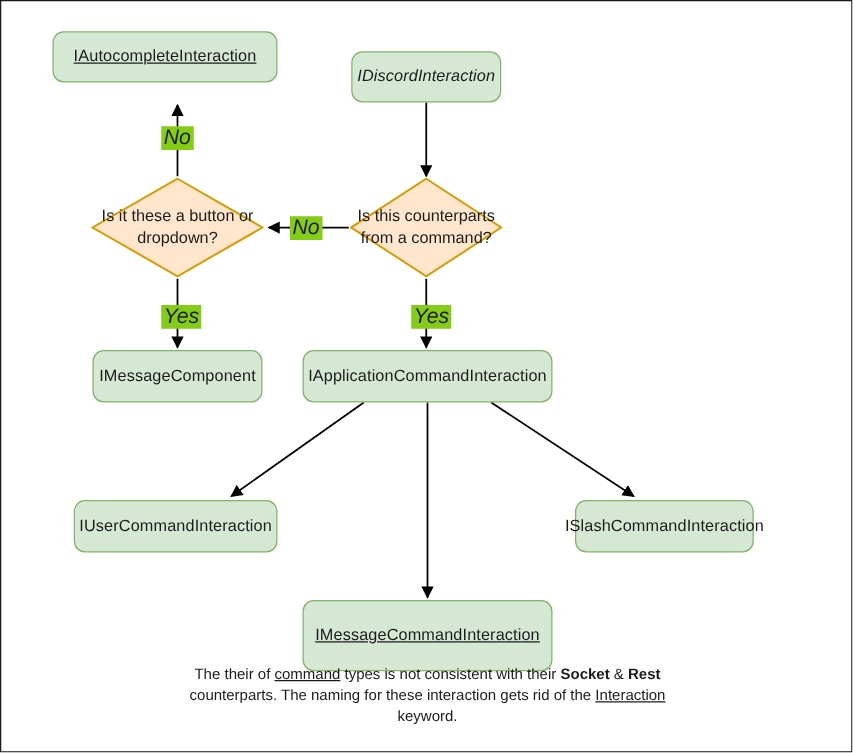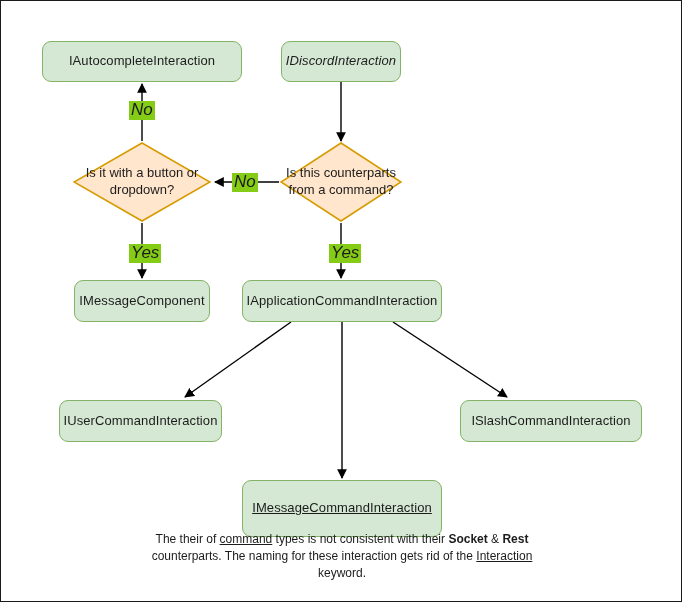--- a/index.html
+++ b/index.html
@@ -112,33 +112,33 @@
 
     <line x1="340" y1="222" x2="340" y2="277" stroke="#000000" stroke-width="1.4" marker-end="url(#arrow)"></line>
 
     <line x1="290" y1="321" x2="184" y2="396" stroke="#000000" stroke-width="1.4" marker-end="url(#arrow)"></line>
 
     <line x1="341" y1="321" x2="341" y2="477" stroke="#000000" stroke-width="1.4" marker-end="url(#arrow)"></line>
 
     <line x1="392" y1="321" x2="506" y2="396" stroke="#000000" stroke-width="1.4" marker-end="url(#arrow)"></line>
   </svg>
 
-  <div class="node box" style="left:41px; top:40px; width:200px; height:41px;">
+  <div class="node box" style="left:41px; top:24px; width:180px; height:41px;text-decoration:underline;">
     <span>IAutocompleteInteraction</span>
   </div>
 
   <div class="node box" style="left:280px; top:40px; width:120px; height:41px;font-style:italic;">
     <span>IDiscordInteraction</span>
   </div>
 
   <div class="diamond-wrap" style="left:72px; top:141px; width:138px; height:80px;">
     <svg class="diamond-shape" width="138" height="80" viewBox="0 0 138 80" xmlns="http://www.w3.org/2000/svg">
       <polygon points="69,1 137,40 69,79 1,40" fill="#ffe6cc" stroke="#d79b00" stroke-width="1.6"></polygon>
     </svg>
-    <div class="diamond-label">Is it with a button or dropdown?</div>
+    <div class="diamond-label">Is it these a button or dropdown?</div>
   </div>
 
   <div class="diamond-wrap" style="left:279px; top:141px; width:122px; height:80px;">
     <svg class="diamond-shape" width="122" height="80" viewBox="0 0 122 80" xmlns="http://www.w3.org/2000/svg">
       <polygon points="61,1 121,40 61,79 1,40" fill="#ffe6cc" stroke="#d79b00" stroke-width="1.6"></polygon>
     </svg>
     <div class="diamond-label">Is this counterparts from a command?</div>
   </div>
 
   <div class="node box" style="left:241px; top:279px; width:200px; height:42px;">
@@ -146,21 +146,21 @@
   </div>
 
   <div class="node box" style="left:73px; top:279px; width:136px; height:42px;">
     <span>IMessageComponent</span>
   </div>
 
   <div class="node box" style="left:58px; top:399px; width:163px; height:42px;">
     <span>IUserCommandInteraction</span>
   </div>
 
-  <div class="node box" style="left:459px; top:399px; width:182px; height:42px;">
+  <div class="node box" style="left:459px; top:399px; width:143px; height:42px;">
     <span>ISlashCommandInteraction</span>
   </div>
 
   <div class="node box" style="left:241px; top:479px; width:200px; height:57px;text-decoration:underline;">
     <span>IMessageCommandInteraction</span>
   </div>
 
   <div class="edge-label" style="left:128px; top:100px;">No</div>
 
   <div class="edge-label" style="left:231px; top:172px;">No</div>

